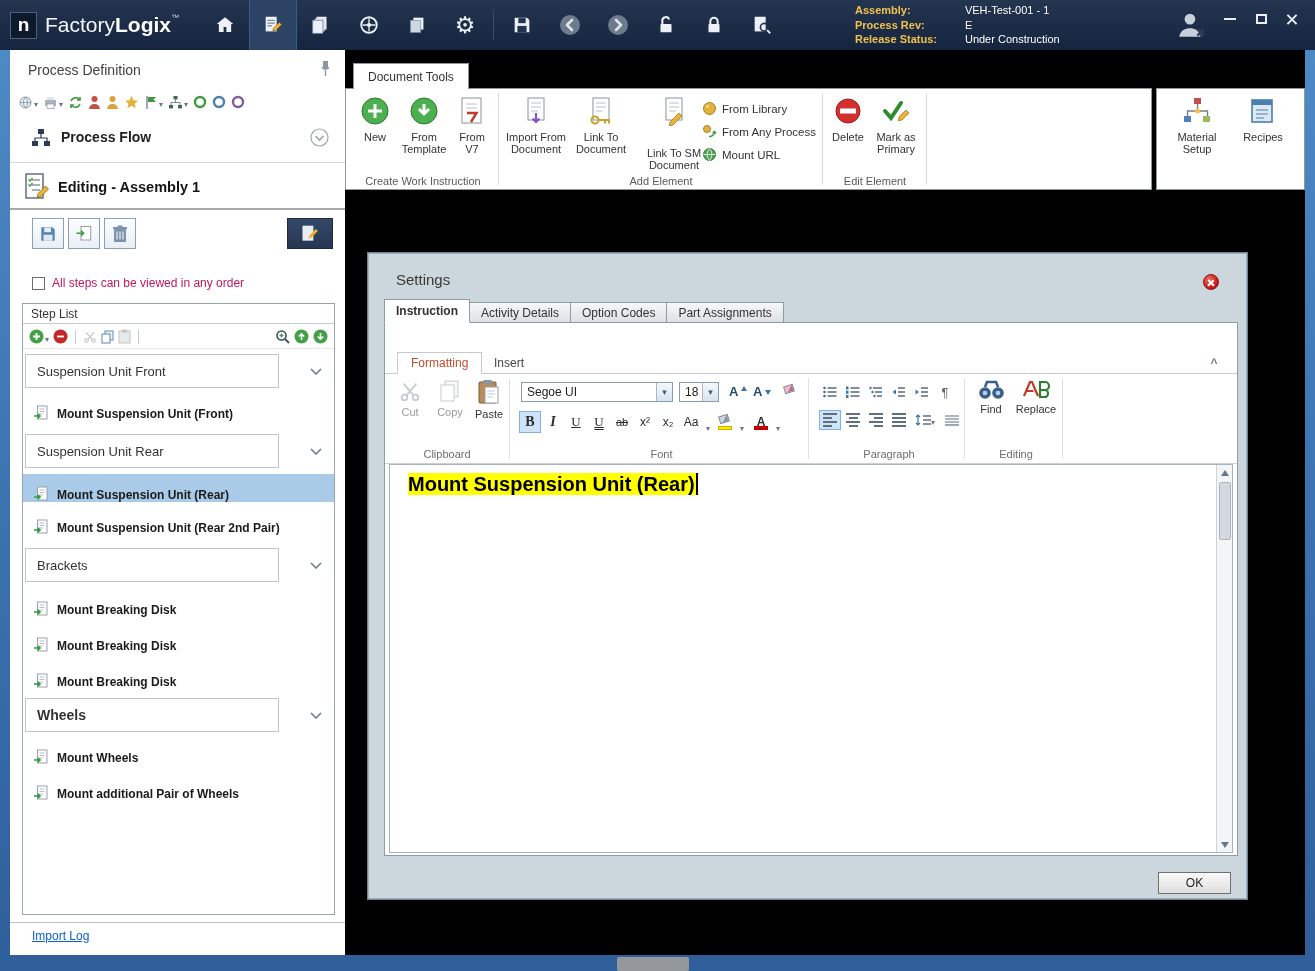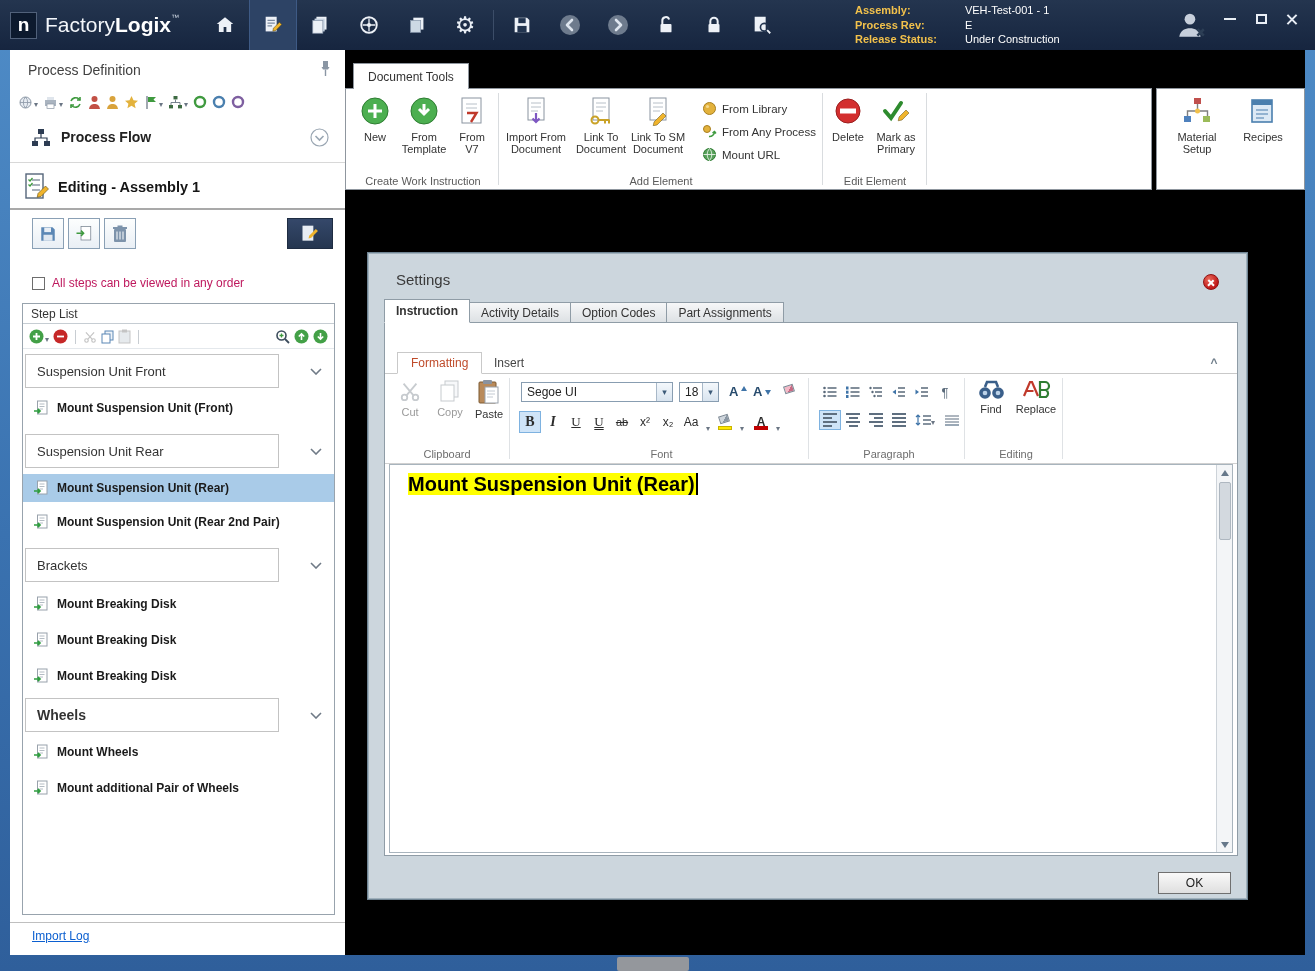--- a/index.html
+++ b/index.html
@@ -57,21 +57,21 @@
 .sl-header{position:absolute;top:0;left:0;right:0;height:20px;border-bottom:1px solid #c6cdd3;font-size:12px;color:#333;padding:3px 0 0 8px;}
 .sl-tools{position:absolute;top:21px;left:0;right:0;height:24px;display:flex;align-items:center;padding:0 6px;gap:4px;border-bottom:1px solid #e4e8ec;}
 .sl-right{margin-left:auto;display:flex;gap:4px;align-items:center;}
 .vs{width:1px;height:14px;background:#c8cdd2;margin:0 3px;}
 .sl-items{position:absolute;top:46px;left:0;right:0;bottom:0;}
 .grp{position:absolute;left:0;right:0;height:34px;}
 .grp-box{position:absolute;left:2px;top:0;width:254px;height:34px;border:1px solid #c3c3c3;background:#fff;cursor:pointer;}
 .grp-box span{position:absolute;left:11px;top:9px;font-size:13px;color:#333;}
 .grp-box.bold span{font-weight:700;font-size:14px;top:8px;}
 .grp .chev{position:absolute;right:12px;top:14px;cursor:pointer;}
-.step{position:absolute;left:0;right:0;height:27px;display:flex;align-items:center;cursor:pointer;}
+.step{position:absolute;left:0;right:0;height:27px;display:flex;align-items:flex-end;cursor:pointer;}
 .step svg{margin-left:10px;flex:none;}
 .step span{margin-left:8px;font-size:12px;font-weight:700;color:#1a1a1a;white-space:nowrap;}
 .step.sel{background:#a9cbe8;}
 .sb-sep2{position:absolute;left:0;right:0;top:872px;height:1px;background:#bfbfbf;}
 .import-log{position:absolute;left:22px;top:879px;font-size:12px;color:#0b5fd0;text-decoration:underline;cursor:pointer;}
 
 
 .main{position:absolute;left:345px;top:50px;width:960px;height:905px;background:#000000;z-index:5;}
 .doc-tab{position:absolute;left:8px;top:13px;height:26px;background:#fff;border:1px solid #8f969e;border-bottom:none;padding:0 14px;display:flex;align-items:center;font-size:12px;color:#333;cursor:pointer;z-index:2;}
 .ribbon{position:absolute;left:0;top:38px;width:807px;height:102px;background:#fff;border:1px solid #8f969e;}
@@ -654,21 +654,21 @@
         <span class="ric">
             <svg width="28" height="30" viewBox="0 0 28 30">
               <rect x="6" y="2" width="16" height="22" fill="#fff" stroke="#8a94a0"></rect>
               <path d="M9 7h10M9 11h10M9 15h7" stroke="#b8c0c8"></path>
               <circle cx="8" cy="24" r="3.5" fill="none" stroke="#c9a227" stroke-width="2"></circle>
               <path d="M11.5 24h11M18 24v3.5M22 24v3.5" stroke="#c9a227" stroke-width="2" fill="none"></path>
             </svg>
           </span>
         <span class="rlb">Link To Document</span>
       </div>
-      <div class="rbtn" style="left:124px;width:64px;">
+      <div class="rbtn" style="left:140px;width:64px;gap:16px;">
         <span class="ric">
             <svg width="28" height="30" viewBox="0 0 28 30">
               <rect x="6" y="2" width="16" height="22" fill="#fff" stroke="#8a94a0"></rect>
               <path d="M9 7h10M9 11h10M9 15h7" stroke="#b8c0c8"></path>
               <path d="M10 26l9-9 3 3-9 9-3.8.8z" fill="#f0b42c" stroke="#5a4a12" stroke-width="0.5"></path>
             </svg>
           </span>
         <span class="rlb">Link To SM Document</span>
       </div>
       <div class="rlink" style="top:12px;left:200px;">

